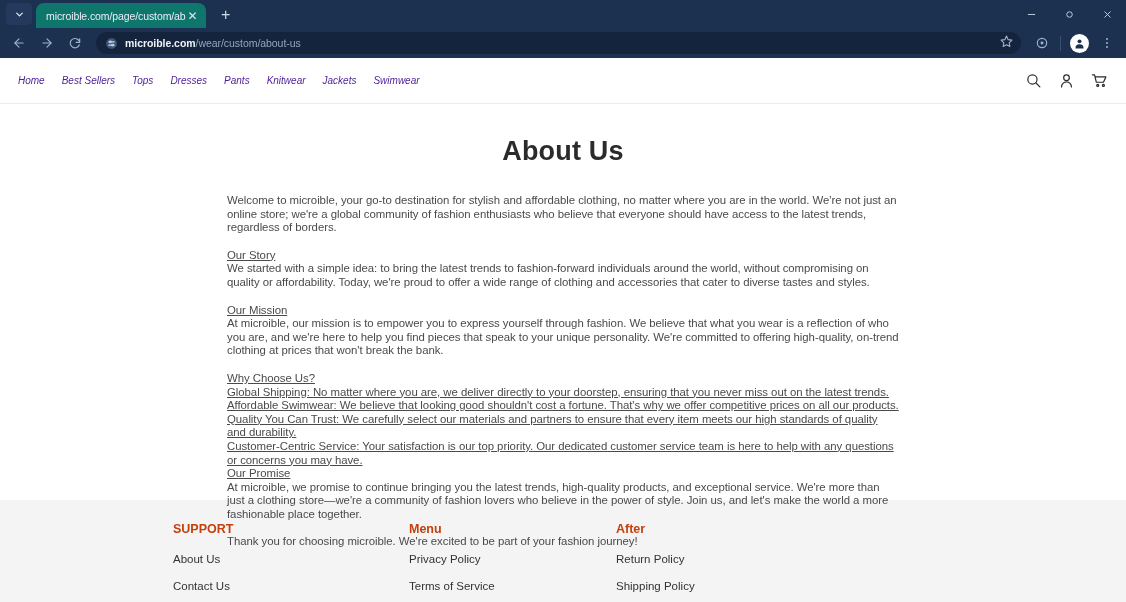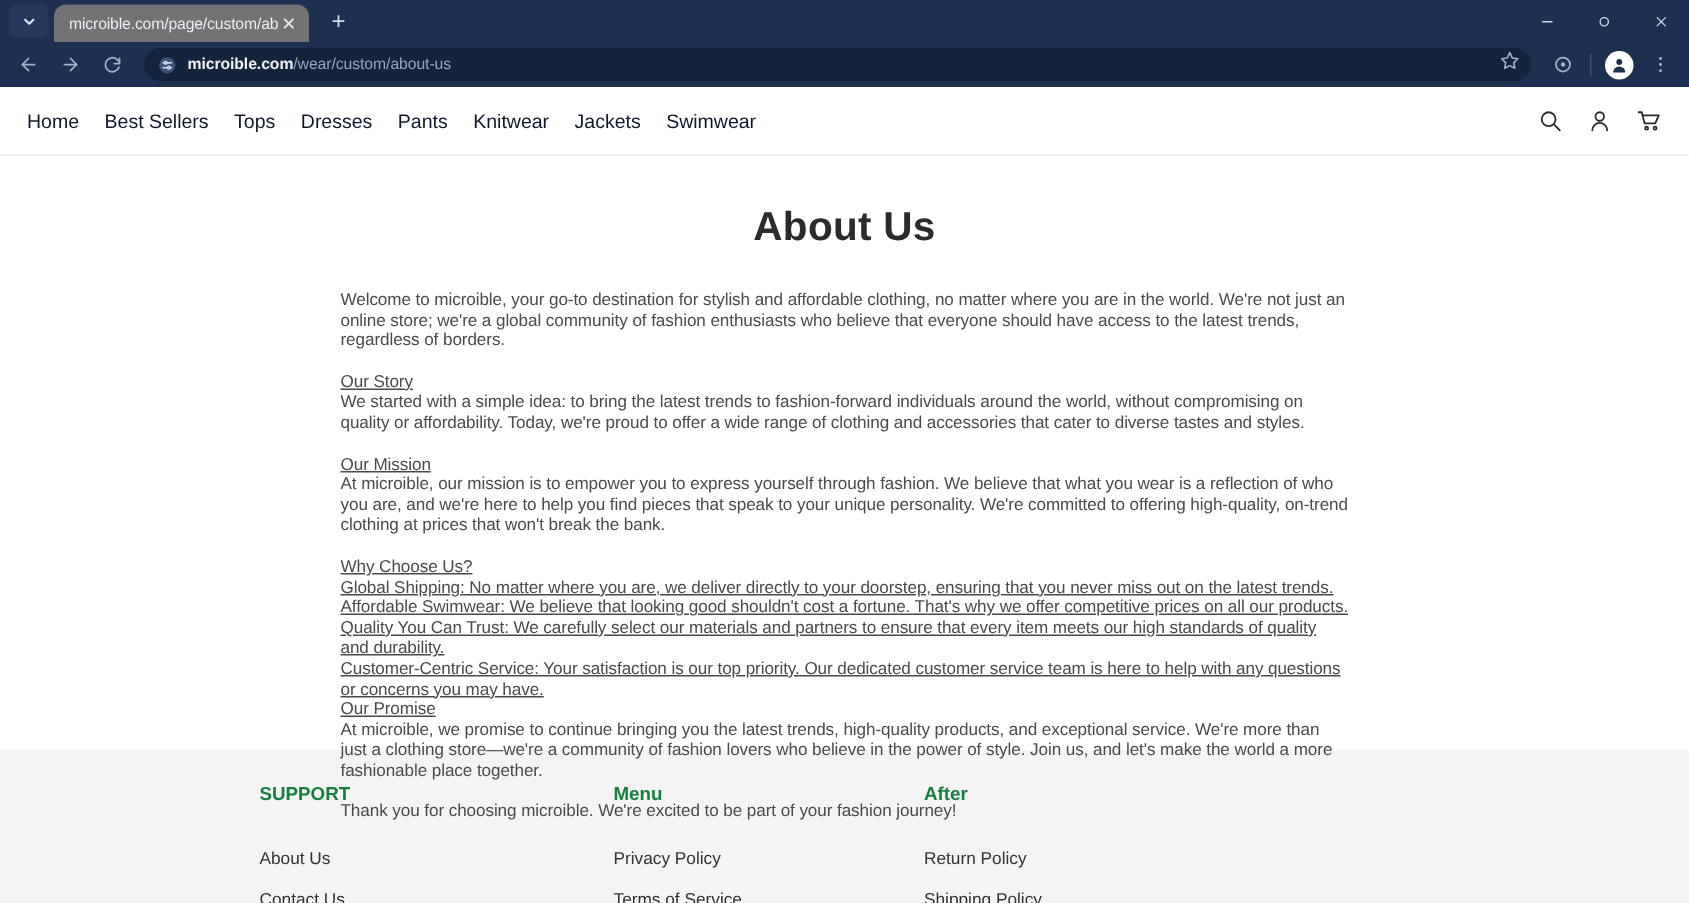--- a/index.html
+++ b/index.html
@@ -28,21 +28,21 @@
     background: #24395c;
     display: flex; align-items: center; justify-content: center;
     cursor: pointer;
   }
   .tab-search-btn svg { display: block; }
 
   .tab {
     height: 25px;
     min-width: 168px;
     max-width: 190px;
-    background: #737373;
+    background: #0f766e;
     border-radius: 8px 8px 0 0;
     display: flex;
     align-items: center;
     padding: 0 6px 0 10px;
     position: relative;
     cursor: pointer;
     margin-top: 48px;
   }
   .tab-title {
     flex: 1;
@@ -145,25 +145,26 @@
     align-items: center;
     position: relative;
     padding: 0 18px;
   }
   .nav {
     display: flex;
     align-items: center;
     gap: 17px;
   }
   .nav a {
-    font-size: 13px;
-    color: #0f172a;
+    font-size: 10px;
+    color: #4c1d95;
     text-decoration: none;
     white-space: nowrap;
     cursor: pointer;
+    font-style: italic;
   }
   .brand {
     position: absolute;
     left: 0; right: 0;
     text-align: center;
     font-size: 15.5px;
     letter-spacing: 0.9px;
     color: #1a1a1a;
     font-weight: 400;
     pointer-events: none;
@@ -219,22 +220,22 @@
     margin: 0 auto;
     display: flex;
   }
   .fcol { flex: 0 0 auto; }
   .fcol:nth-child(1) { width: 236px; }
   .fcol:nth-child(2) { width: 207px; }
   .fcol:nth-child(3) { width: 180px; }
   .fhead {
     font-size: 12.5px;
     font-weight: 700;
-    color: #15803d;
-    margin-bottom: 31px;
+    color: #c2410c;
+    margin-bottom: 17px;
   }
   .flink {
     display: block;
     font-size: 11.5px;
     color: #333333;
     text-decoration: none;
     margin-bottom: 15px;
     cursor: pointer;
   }
 </style>

